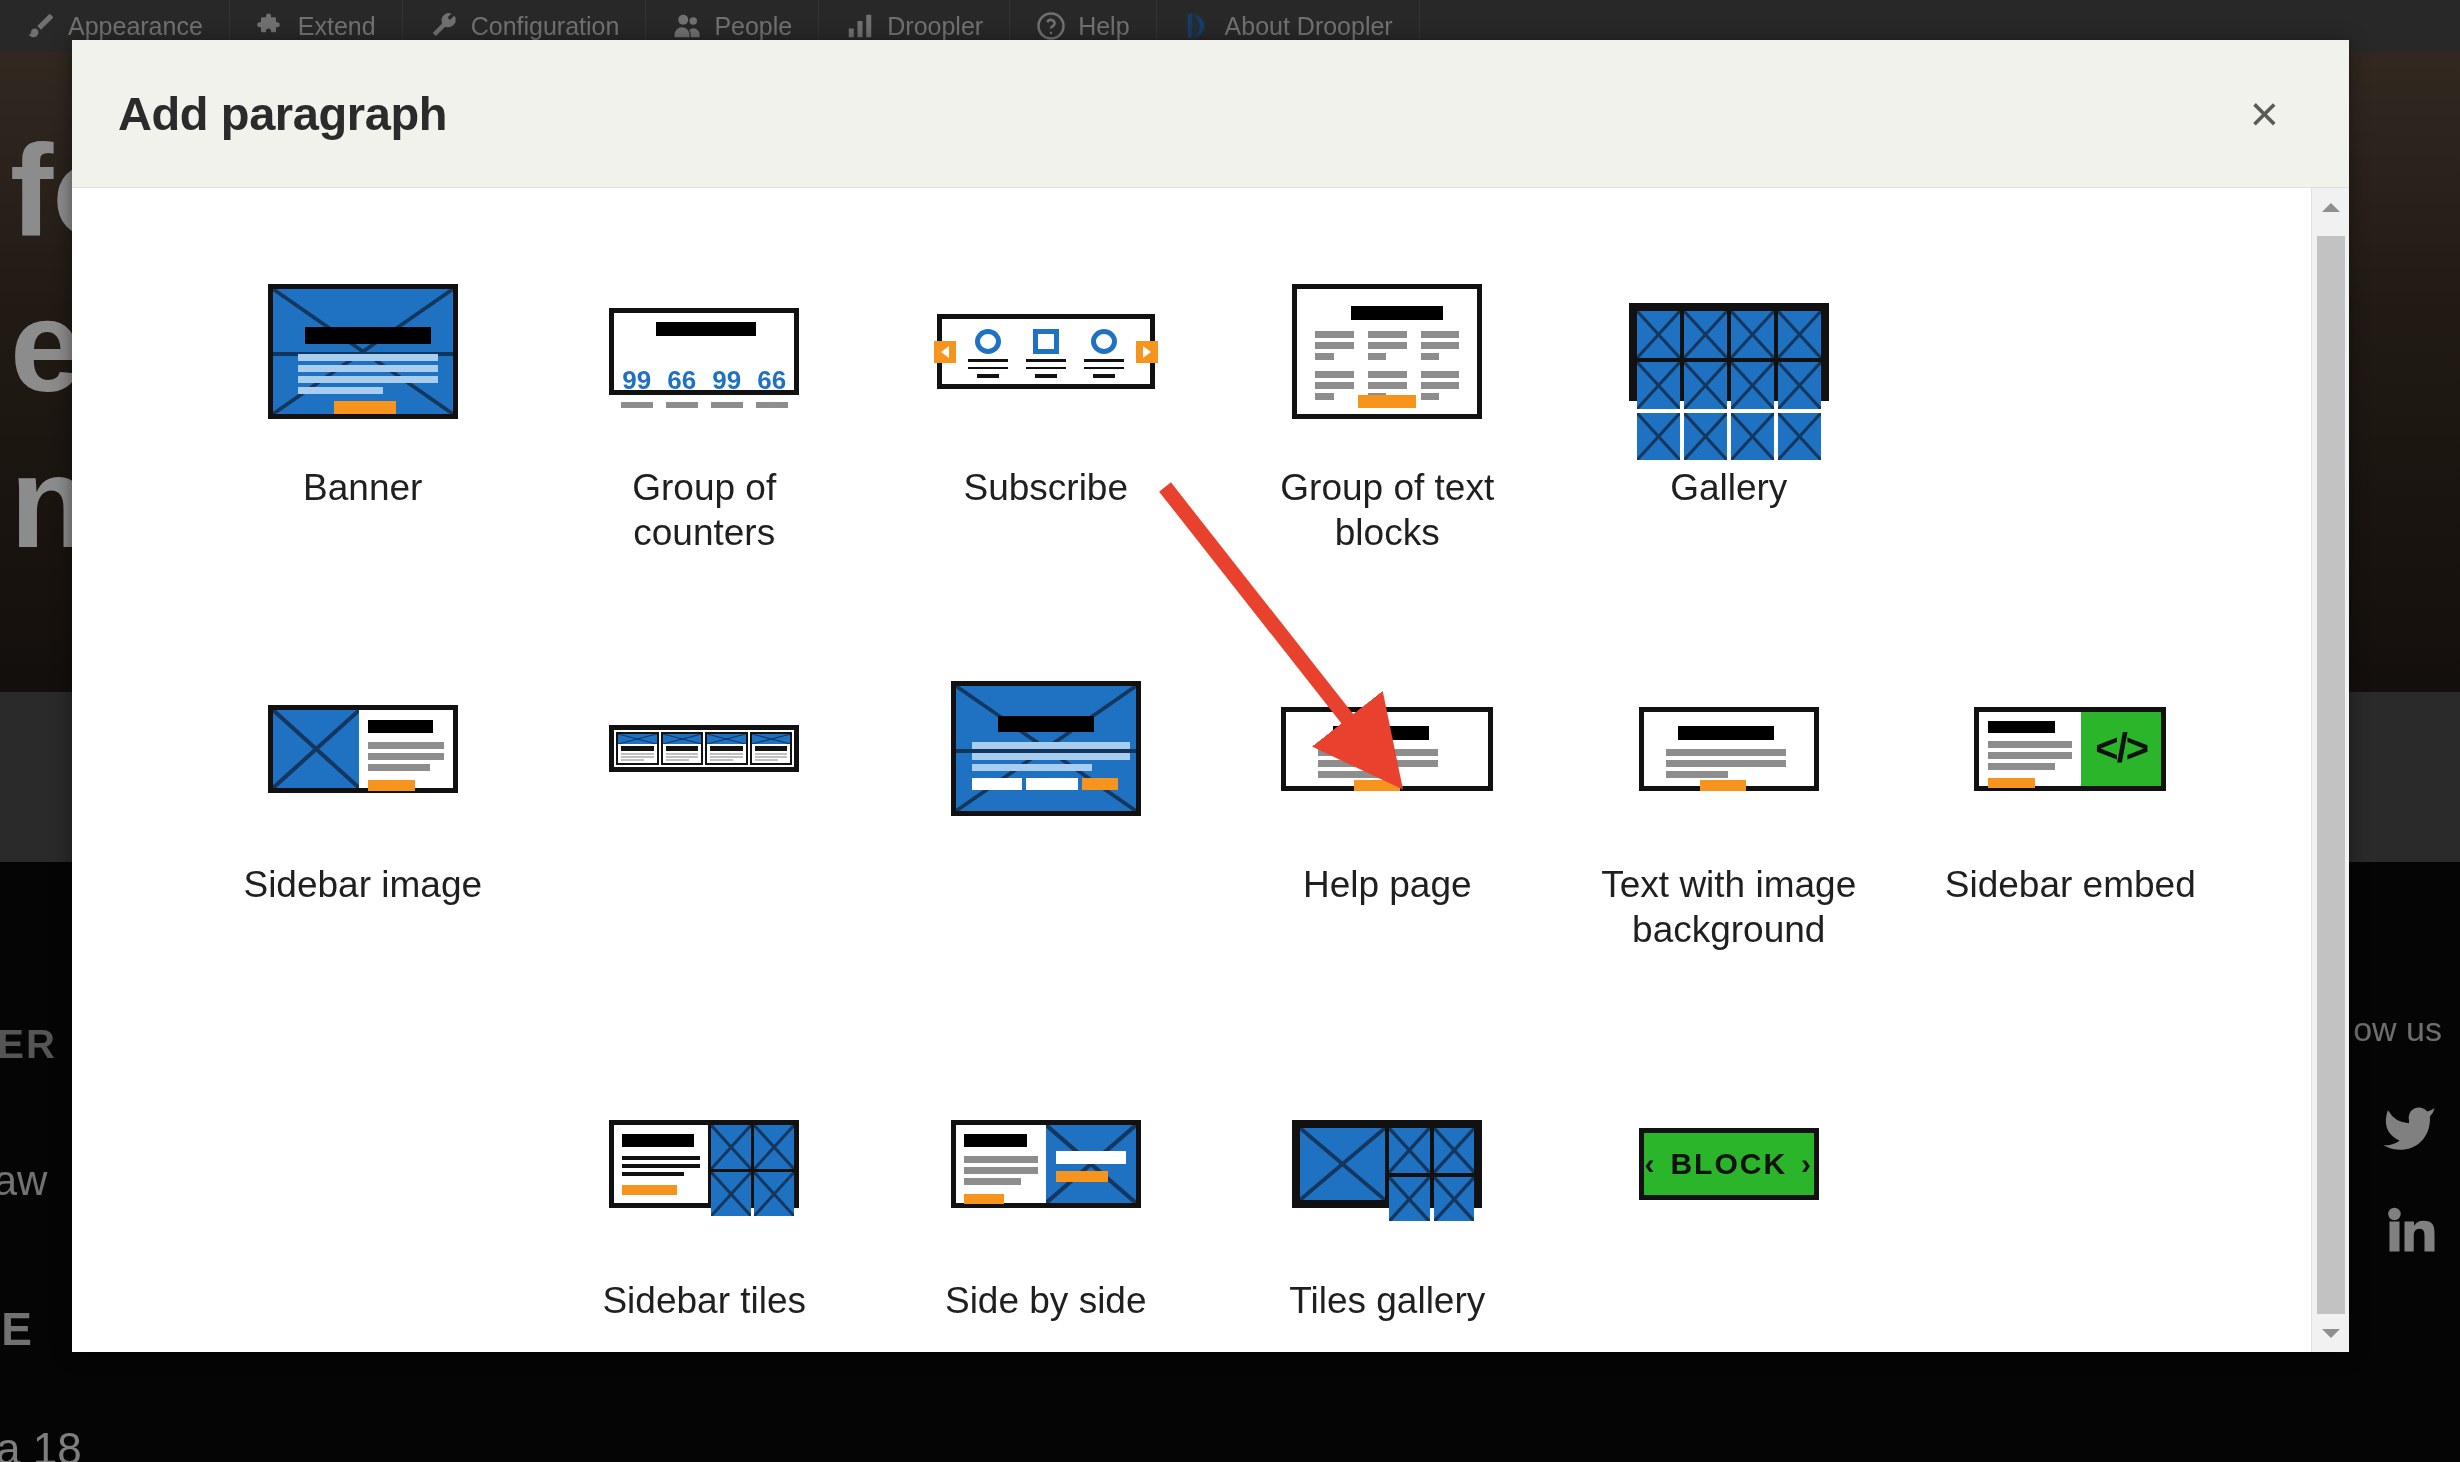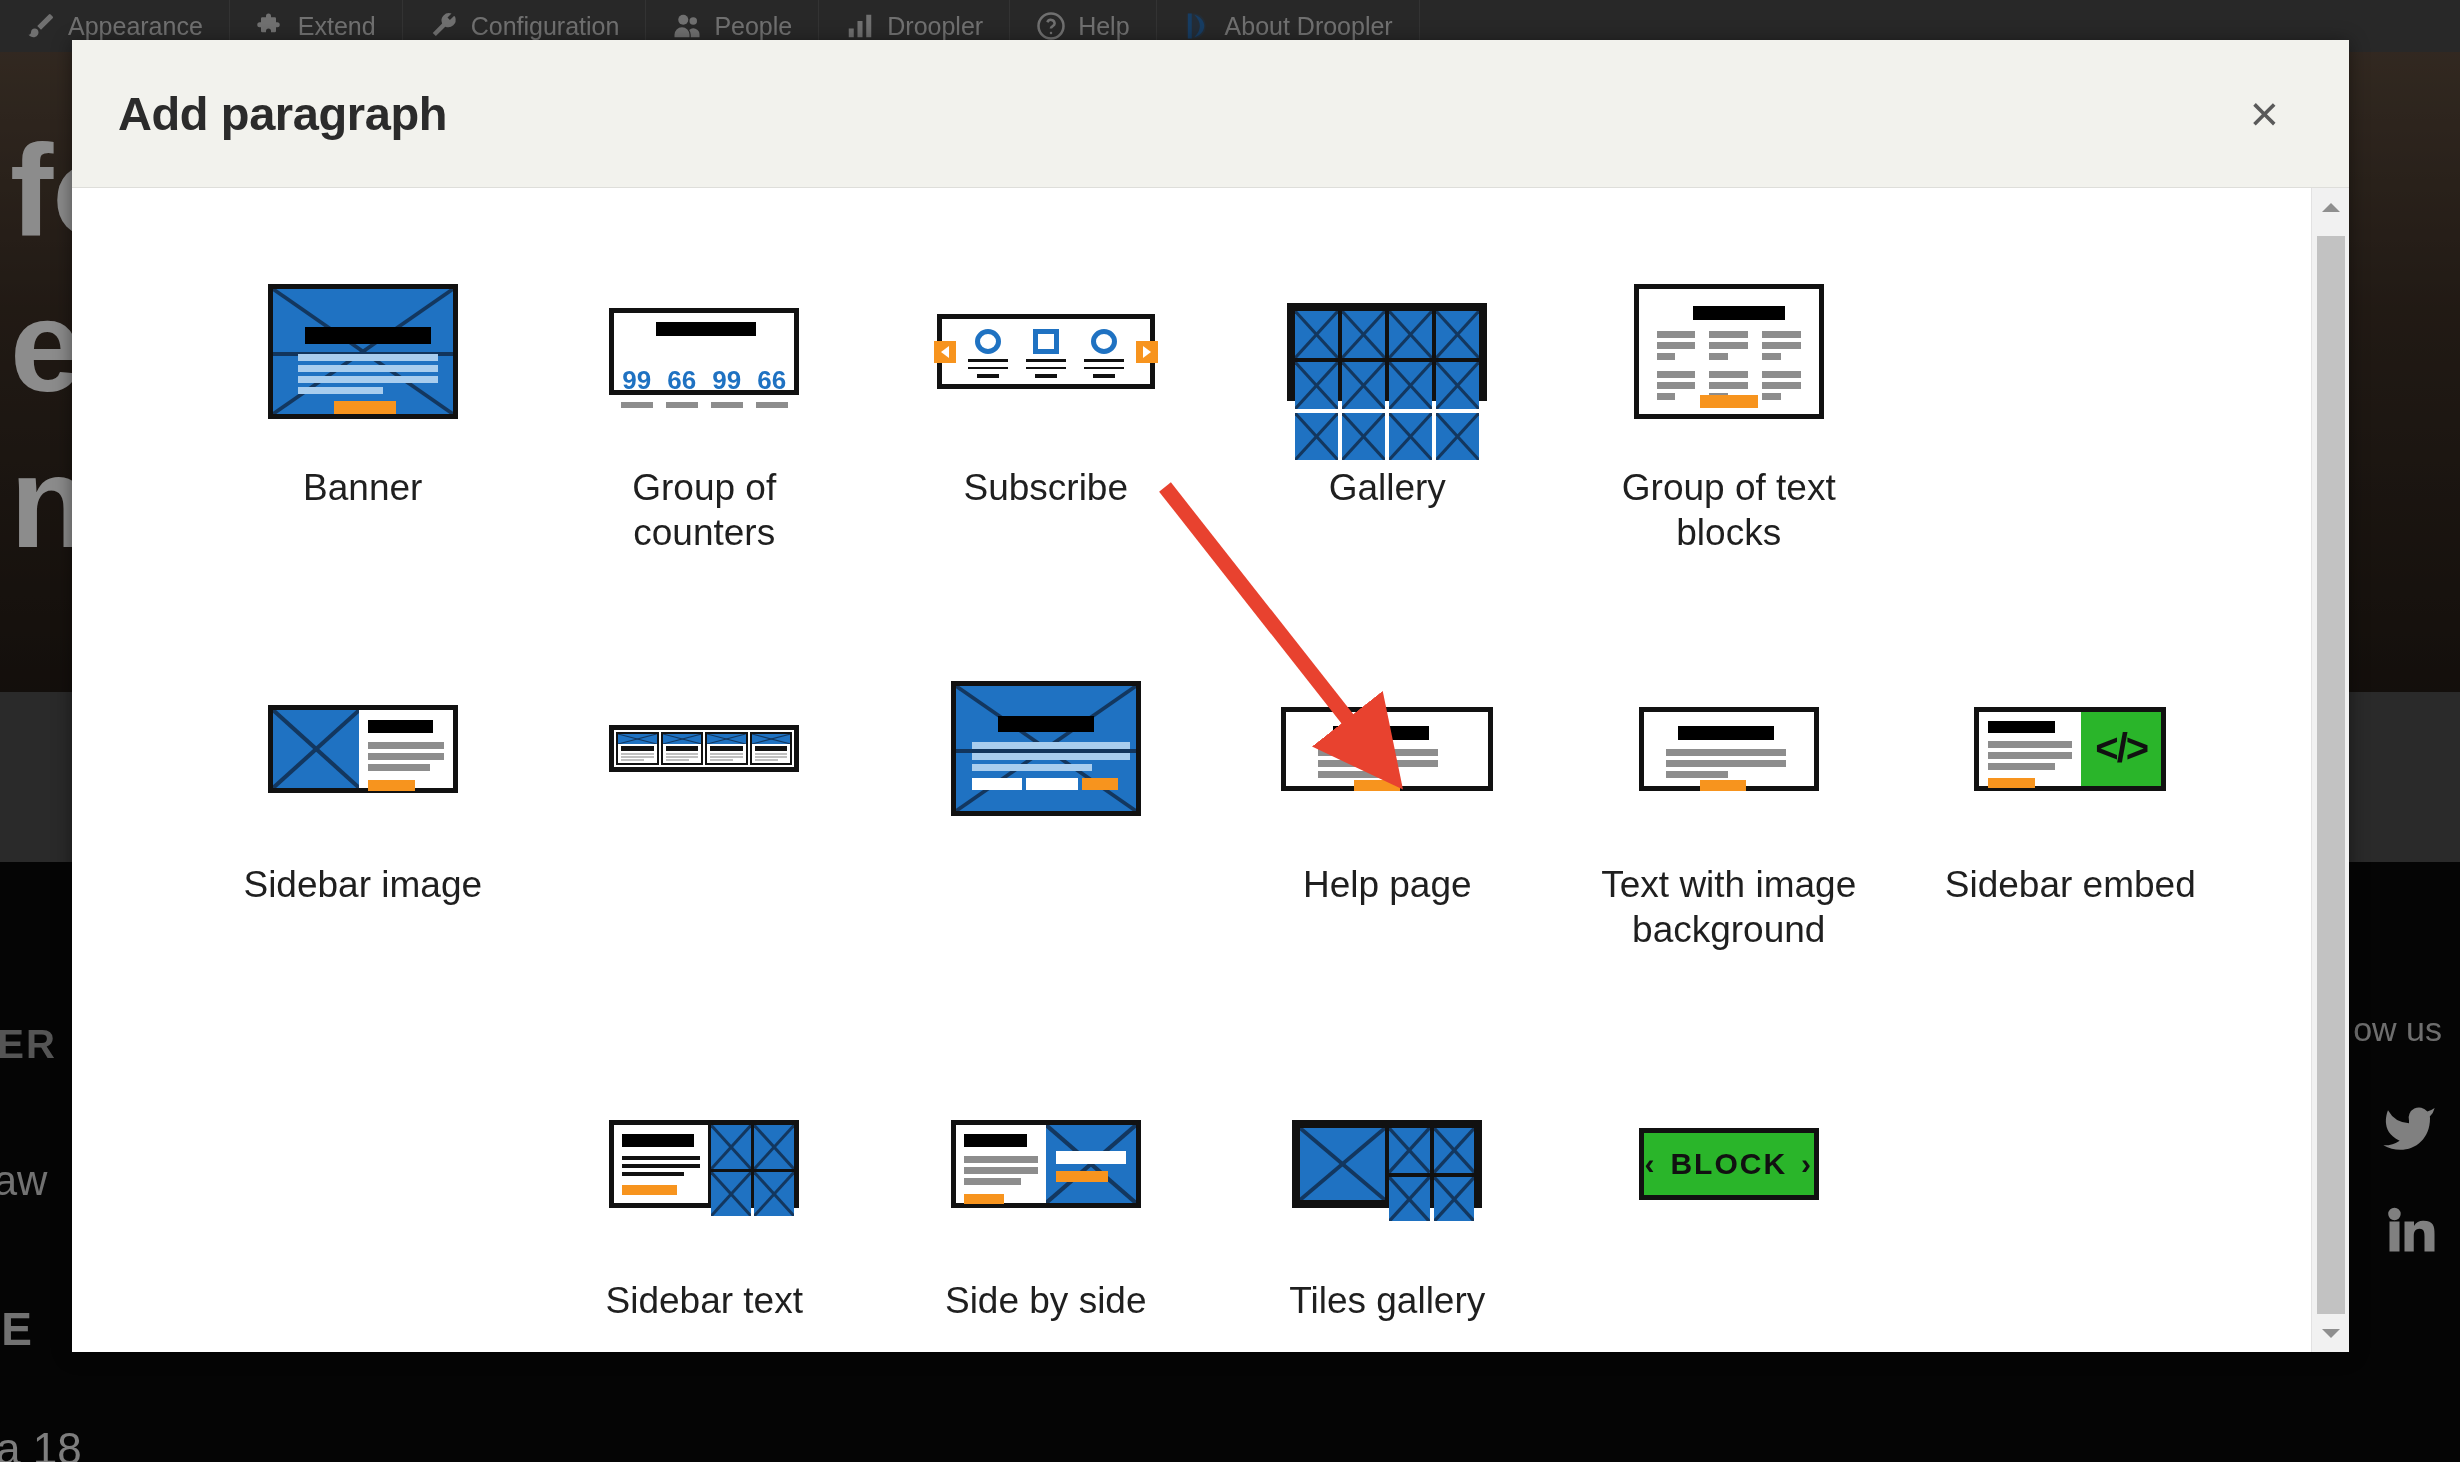--- a/index.html
+++ b/index.html
@@ -383,76 +383,20 @@
                   <div style="width:22px;height:4px;background:#111;"></div>
                 </div>
               </div>
             </div>
           </div>
           <div class="tile-label">Subscribe</div>
         </div>
 
         <div class="tile">
           <div class="tile-thumbwrap">
-            <div class="thumb" style="width:200px;height:98px;background:#111;padding:3px;display:grid;grid-template-columns:repeat(4,1fr);grid-template-rows:repeat(3,1fr);gap:4px;">
-              <div class="gal-cell"><svg width="100%" height="100%" viewBox="0 0 10 10" preserveAspectRatio="none">
-                    <line x1="0" y1="0" x2="10" y2="10" stroke="#13375f" stroke-width="0.7"></line>
-                    <line x1="10" y1="0" x2="0" y2="10" stroke="#13375f" stroke-width="0.7"></line>
-                  </svg></div>
-              <div class="gal-cell"><svg width="100%" height="100%" viewBox="0 0 10 10" preserveAspectRatio="none">
-                    <line x1="0" y1="0" x2="10" y2="10" stroke="#13375f" stroke-width="0.7"></line>
-                    <line x1="10" y1="0" x2="0" y2="10" stroke="#13375f" stroke-width="0.7"></line>
-                  </svg></div>
-              <div class="gal-cell"><svg width="100%" height="100%" viewBox="0 0 10 10" preserveAspectRatio="none">
-                    <line x1="0" y1="0" x2="10" y2="10" stroke="#13375f" stroke-width="0.7"></line>
-                    <line x1="10" y1="0" x2="0" y2="10" stroke="#13375f" stroke-width="0.7"></line>
-                  </svg></div>
-              <div class="gal-cell"><svg width="100%" height="100%" viewBox="0 0 10 10" preserveAspectRatio="none">
-                    <line x1="0" y1="0" x2="10" y2="10" stroke="#13375f" stroke-width="0.7"></line>
-                    <line x1="10" y1="0" x2="0" y2="10" stroke="#13375f" stroke-width="0.7"></line>
-                  </svg></div>
-              <div class="gal-cell"><svg width="100%" height="100%" viewBox="0 0 10 10" preserveAspectRatio="none">
-                    <line x1="0" y1="0" x2="10" y2="10" stroke="#13375f" stroke-width="0.7"></line>
-                    <line x1="10" y1="0" x2="0" y2="10" stroke="#13375f" stroke-width="0.7"></line>
-                  </svg></div>
-              <div class="gal-cell"><svg width="100%" height="100%" viewBox="0 0 10 10" preserveAspectRatio="none">
-                    <line x1="0" y1="0" x2="10" y2="10" stroke="#13375f" stroke-width="0.7"></line>
-                    <line x1="10" y1="0" x2="0" y2="10" stroke="#13375f" stroke-width="0.7"></line>
-                  </svg></div>
-              <div class="gal-cell"><svg width="100%" height="100%" viewBox="0 0 10 10" preserveAspectRatio="none">
-                    <line x1="0" y1="0" x2="10" y2="10" stroke="#13375f" stroke-width="0.7"></line>
-                    <line x1="10" y1="0" x2="0" y2="10" stroke="#13375f" stroke-width="0.7"></line>
-                  </svg></div>
-              <div class="gal-cell"><svg width="100%" height="100%" viewBox="0 0 10 10" preserveAspectRatio="none">
-                    <line x1="0" y1="0" x2="10" y2="10" stroke="#13375f" stroke-width="0.7"></line>
-                    <line x1="10" y1="0" x2="0" y2="10" stroke="#13375f" stroke-width="0.7"></line>
-                  </svg></div>
-              <div class="gal-cell"><svg width="100%" height="100%" viewBox="0 0 10 10" preserveAspectRatio="none">
-                    <line x1="0" y1="0" x2="10" y2="10" stroke="#13375f" stroke-width="0.7"></line>
-                    <line x1="10" y1="0" x2="0" y2="10" stroke="#13375f" stroke-width="0.7"></line>
-                  </svg></div>
-              <div class="gal-cell"><svg width="100%" height="100%" viewBox="0 0 10 10" preserveAspectRatio="none">
-                    <line x1="0" y1="0" x2="10" y2="10" stroke="#13375f" stroke-width="0.7"></line>
-                    <line x1="10" y1="0" x2="0" y2="10" stroke="#13375f" stroke-width="0.7"></line>
-                  </svg></div>
-              <div class="gal-cell"><svg width="100%" height="100%" viewBox="0 0 10 10" preserveAspectRatio="none">
-                    <line x1="0" y1="0" x2="10" y2="10" stroke="#13375f" stroke-width="0.7"></line>
-                    <line x1="10" y1="0" x2="0" y2="10" stroke="#13375f" stroke-width="0.7"></line>
-                  </svg></div>
-              <div class="gal-cell"><svg width="100%" height="100%" viewBox="0 0 10 10" preserveAspectRatio="none">
-                    <line x1="0" y1="0" x2="10" y2="10" stroke="#13375f" stroke-width="0.7"></line>
-                    <line x1="10" y1="0" x2="0" y2="10" stroke="#13375f" stroke-width="0.7"></line>
-                  </svg></div>
-            </div>
-          </div>
-          <div class="tile-label">Gallery</div>
-        </div>
-
-        <div class="tile">
-          <div class="tile-thumbwrap">
             <div class="thumb" style="width:190px;height:135px;">
               <div class="bar" style="left:54px;top:17px;width:92px;height:14px;"></div>
               <div style="position:absolute;left:18px;right:18px;top:42px;display:grid;grid-template-columns:repeat(3,1fr);gap:11px 14px;">
                 <div>
                     <div class="grayline" style="position:static;width:100%;margin-bottom:4px;"></div>
                     <div class="grayline" style="position:static;width:100%;margin-bottom:4px;"></div>
                     <div class="grayline" style="position:static;width:48%;"></div>
                   </div>
                 <div>
                     <div class="grayline" style="position:static;width:100%;margin-bottom:4px;"></div>
@@ -477,20 +421,76 @@
                 <div>
                     <div class="grayline" style="position:static;width:100%;margin-bottom:4px;"></div>
                     <div class="grayline" style="position:static;width:100%;margin-bottom:4px;"></div>
                     <div class="grayline" style="position:static;width:48%;"></div>
                   </div>
               </div>
               <div class="bar orange" style="left:61px;top:106px;width:58px;height:13px;"></div>
             </div>
           </div>
           <div class="tile-label">Group of text blocks</div>
+        </div>
+
+        <div class="tile">
+          <div class="tile-thumbwrap">
+            <div class="thumb" style="width:200px;height:98px;background:#111;padding:3px;display:grid;grid-template-columns:repeat(4,1fr);grid-template-rows:repeat(3,1fr);gap:4px;">
+              <div class="gal-cell"><svg width="100%" height="100%" viewBox="0 0 10 10" preserveAspectRatio="none">
+                    <line x1="0" y1="0" x2="10" y2="10" stroke="#13375f" stroke-width="0.7"></line>
+                    <line x1="10" y1="0" x2="0" y2="10" stroke="#13375f" stroke-width="0.7"></line>
+                  </svg></div>
+              <div class="gal-cell"><svg width="100%" height="100%" viewBox="0 0 10 10" preserveAspectRatio="none">
+                    <line x1="0" y1="0" x2="10" y2="10" stroke="#13375f" stroke-width="0.7"></line>
+                    <line x1="10" y1="0" x2="0" y2="10" stroke="#13375f" stroke-width="0.7"></line>
+                  </svg></div>
+              <div class="gal-cell"><svg width="100%" height="100%" viewBox="0 0 10 10" preserveAspectRatio="none">
+                    <line x1="0" y1="0" x2="10" y2="10" stroke="#13375f" stroke-width="0.7"></line>
+                    <line x1="10" y1="0" x2="0" y2="10" stroke="#13375f" stroke-width="0.7"></line>
+                  </svg></div>
+              <div class="gal-cell"><svg width="100%" height="100%" viewBox="0 0 10 10" preserveAspectRatio="none">
+                    <line x1="0" y1="0" x2="10" y2="10" stroke="#13375f" stroke-width="0.7"></line>
+                    <line x1="10" y1="0" x2="0" y2="10" stroke="#13375f" stroke-width="0.7"></line>
+                  </svg></div>
+              <div class="gal-cell"><svg width="100%" height="100%" viewBox="0 0 10 10" preserveAspectRatio="none">
+                    <line x1="0" y1="0" x2="10" y2="10" stroke="#13375f" stroke-width="0.7"></line>
+                    <line x1="10" y1="0" x2="0" y2="10" stroke="#13375f" stroke-width="0.7"></line>
+                  </svg></div>
+              <div class="gal-cell"><svg width="100%" height="100%" viewBox="0 0 10 10" preserveAspectRatio="none">
+                    <line x1="0" y1="0" x2="10" y2="10" stroke="#13375f" stroke-width="0.7"></line>
+                    <line x1="10" y1="0" x2="0" y2="10" stroke="#13375f" stroke-width="0.7"></line>
+                  </svg></div>
+              <div class="gal-cell"><svg width="100%" height="100%" viewBox="0 0 10 10" preserveAspectRatio="none">
+                    <line x1="0" y1="0" x2="10" y2="10" stroke="#13375f" stroke-width="0.7"></line>
+                    <line x1="10" y1="0" x2="0" y2="10" stroke="#13375f" stroke-width="0.7"></line>
+                  </svg></div>
+              <div class="gal-cell"><svg width="100%" height="100%" viewBox="0 0 10 10" preserveAspectRatio="none">
+                    <line x1="0" y1="0" x2="10" y2="10" stroke="#13375f" stroke-width="0.7"></line>
+                    <line x1="10" y1="0" x2="0" y2="10" stroke="#13375f" stroke-width="0.7"></line>
+                  </svg></div>
+              <div class="gal-cell"><svg width="100%" height="100%" viewBox="0 0 10 10" preserveAspectRatio="none">
+                    <line x1="0" y1="0" x2="10" y2="10" stroke="#13375f" stroke-width="0.7"></line>
+                    <line x1="10" y1="0" x2="0" y2="10" stroke="#13375f" stroke-width="0.7"></line>
+                  </svg></div>
+              <div class="gal-cell"><svg width="100%" height="100%" viewBox="0 0 10 10" preserveAspectRatio="none">
+                    <line x1="0" y1="0" x2="10" y2="10" stroke="#13375f" stroke-width="0.7"></line>
+                    <line x1="10" y1="0" x2="0" y2="10" stroke="#13375f" stroke-width="0.7"></line>
+                  </svg></div>
+              <div class="gal-cell"><svg width="100%" height="100%" viewBox="0 0 10 10" preserveAspectRatio="none">
+                    <line x1="0" y1="0" x2="10" y2="10" stroke="#13375f" stroke-width="0.7"></line>
+                    <line x1="10" y1="0" x2="0" y2="10" stroke="#13375f" stroke-width="0.7"></line>
+                  </svg></div>
+              <div class="gal-cell"><svg width="100%" height="100%" viewBox="0 0 10 10" preserveAspectRatio="none">
+                    <line x1="0" y1="0" x2="10" y2="10" stroke="#13375f" stroke-width="0.7"></line>
+                    <line x1="10" y1="0" x2="0" y2="10" stroke="#13375f" stroke-width="0.7"></line>
+                  </svg></div>
+            </div>
+          </div>
+          <div class="tile-label">Gallery</div>
         </div>
       </div>
 
       <div class="grid row2">
 
         <div class="tile">
           <div class="tile-thumbwrap">
             <div class="thumb" style="width:190px;height:88px;display:flex;">
               <div class="blue" style="width:48%;position:relative;">
                 <svg width="100%" height="100%" viewBox="0 0 10 10" preserveAspectRatio="none" style="position:absolute;inset:0;">
@@ -664,21 +664,21 @@
                       <line x1="0" y1="0" x2="10" y2="10" stroke="#13375f" stroke-width="0.7"></line>
                       <line x1="10" y1="0" x2="0" y2="10" stroke="#13375f" stroke-width="0.7"></line>
                     </svg></div>
                 <div class="gal-cell"><svg width="100%" height="100%" viewBox="0 0 10 10" preserveAspectRatio="none">
                       <line x1="0" y1="0" x2="10" y2="10" stroke="#13375f" stroke-width="0.7"></line>
                       <line x1="10" y1="0" x2="0" y2="10" stroke="#13375f" stroke-width="0.7"></line>
                     </svg></div>
               </div>
             </div>
           </div>
-          <div class="tile-label">Sidebar text</div>
+          <div class="tile-label">Sidebar tiles</div>
         </div>
 
         <div class="tile">
           <div class="tile-thumbwrap">
             <div class="thumb" style="width:190px;height:88px;display:flex;">
               <div style="flex:1;background:#fff;padding:9px 8px;">
                 <div class="bar" style="position:static;height:13px;width:86%;margin-bottom:9px;"></div>
                 <div class="grayline" style="position:static;width:100%;margin-bottom:4px;"></div>
                 <div class="grayline" style="position:static;width:100%;margin-bottom:4px;"></div>
                 <div class="grayline" style="position:static;width:78%;margin-bottom:9px;"></div>

